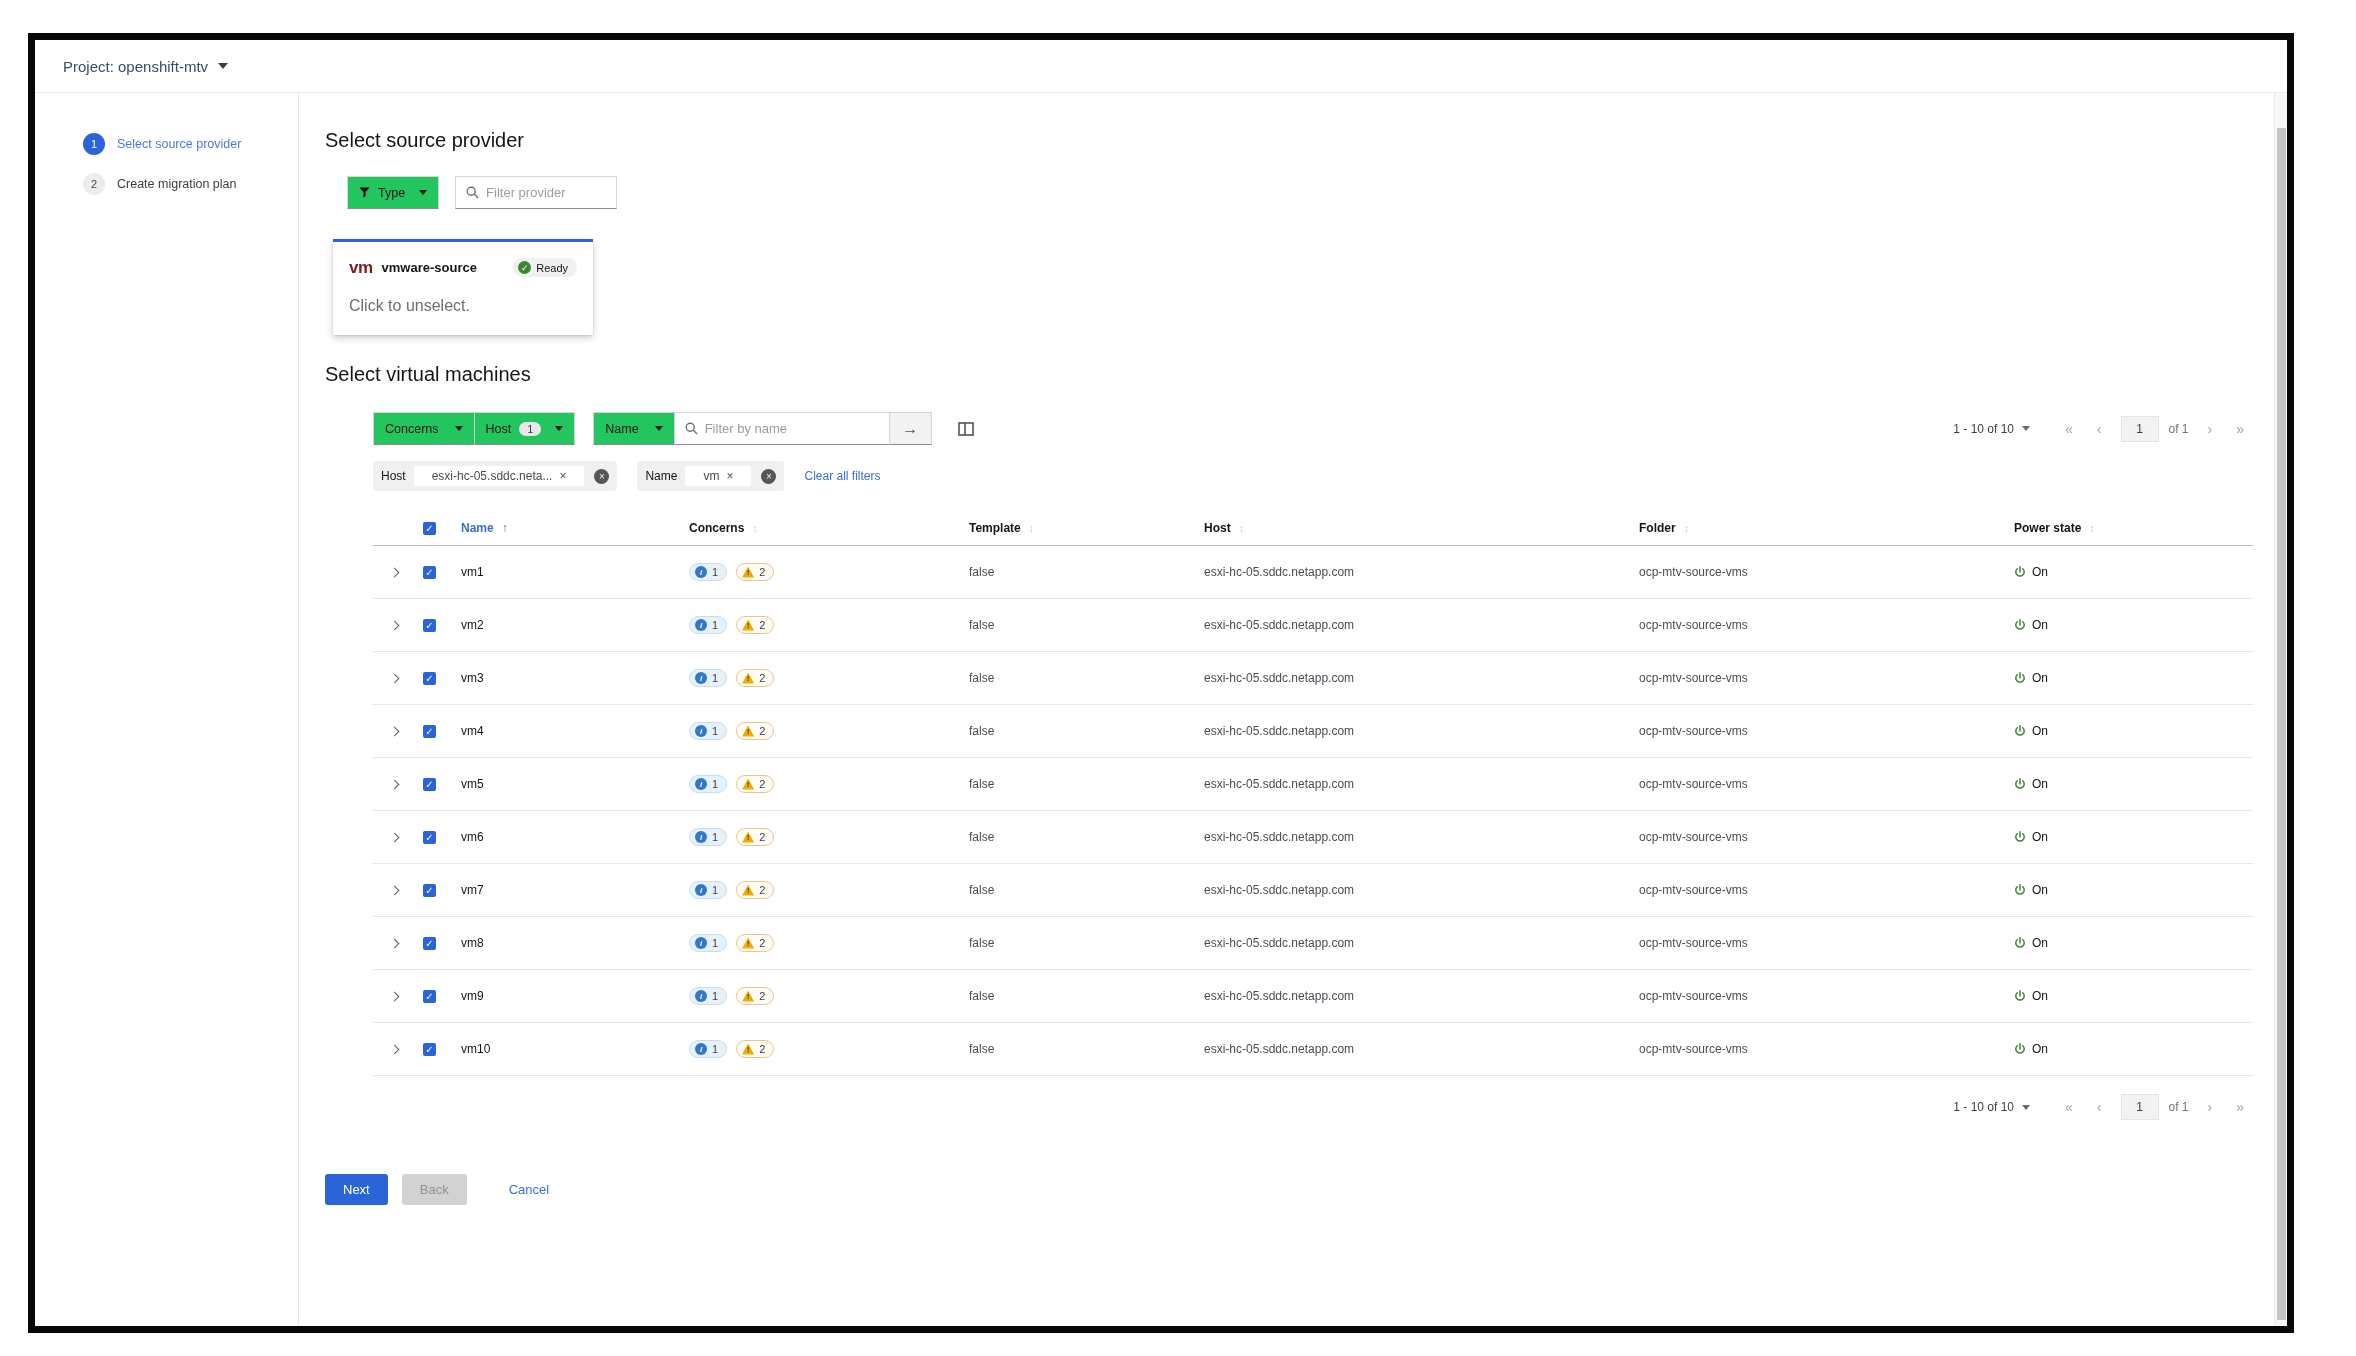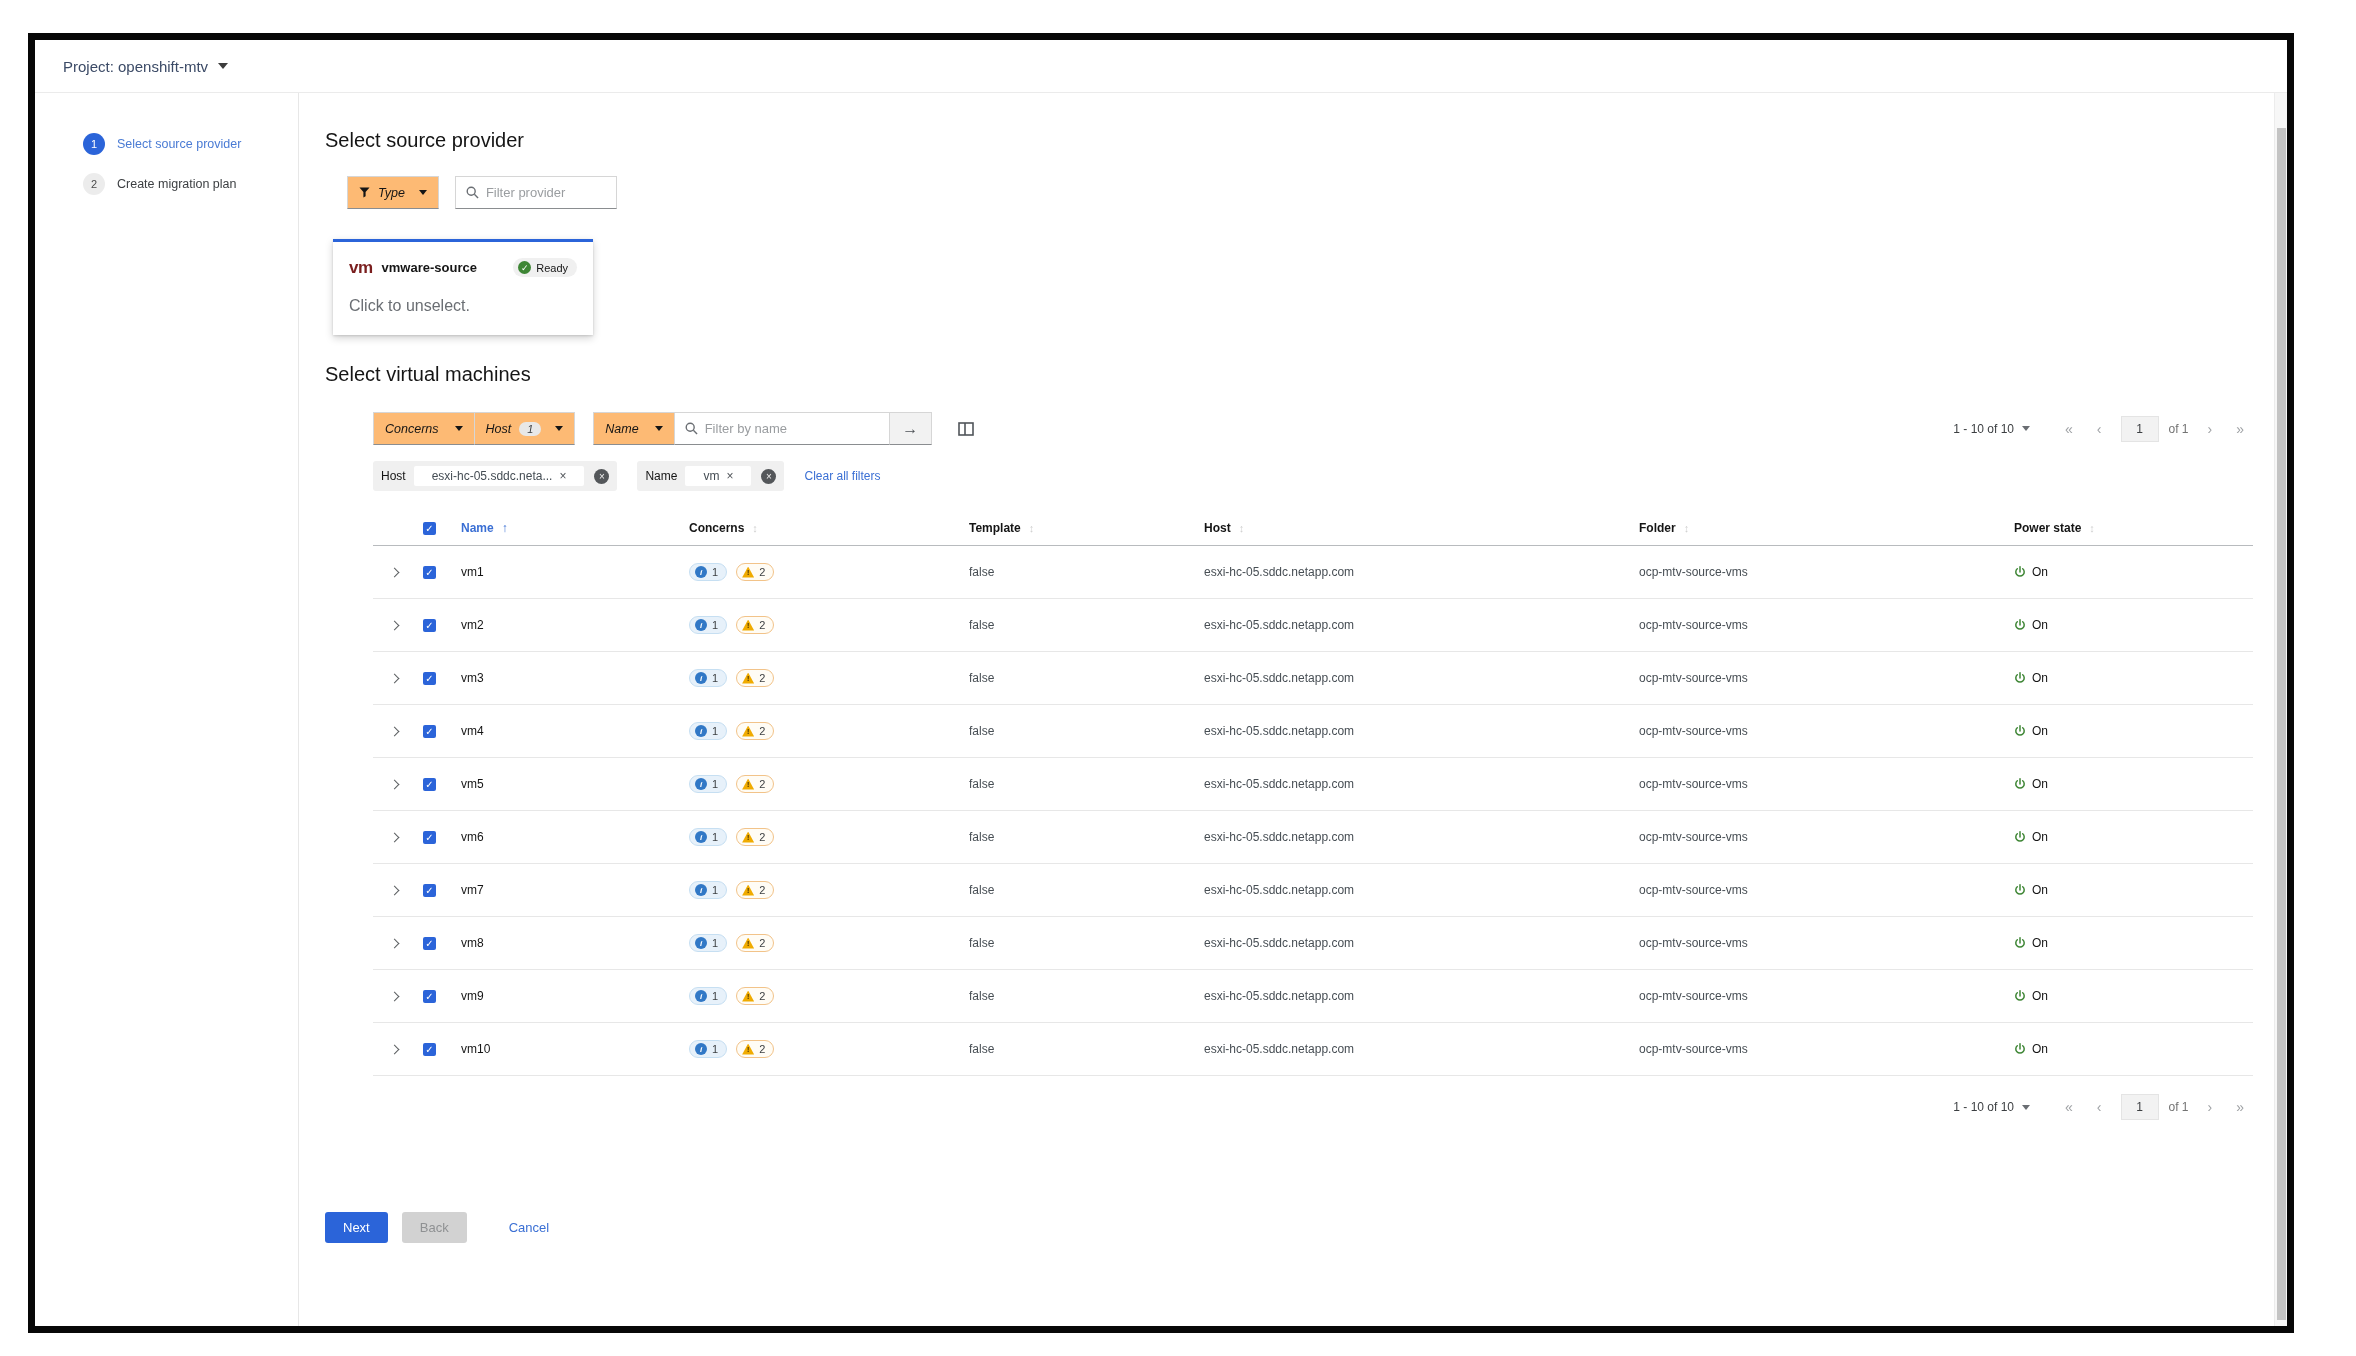--- a/index.html
+++ b/index.html
@@ -27,21 +27,21 @@
   .step-circle.idle { background:#ececec; color:#4a4a4a; }
   .step-label { font-size:12.5px; }
   .step-label.active { color:#4a7bd4; }
   .step-label.idle { color:#3c3f42; }
   
   .section-title { font-size:20px; font-weight:500; color:#151515; }
   
   .provider-toolbar { display:flex; gap:16px; margin:24px 0 0 22px; }
   .select-box {
     height:33px; display:inline-flex; align-items:center; gap:8px; padding:0 11px;
-    border:1px solid #d6d6d6; border-bottom:1px solid #8a8d90; background:#fdba74; font-size:12.5px; cursor:pointer;font-style:italic;
+    border:1px solid #d6d6d6; border-bottom:1px solid #8a8d90; background:#22c55e; font-size:12.5px; cursor:pointer;
   }
   .search-box {
     height:33px; display:inline-flex; align-items:center; gap:7px; padding:0 10px;
     border:1px solid #d6d6d6; border-bottom:1px solid #8a8d90; background:#fff;
   }
   .search-box input { border:none; outline:none; font-size:13px; width:120px; font-family:inherit; color:#151515; }
   .search-box input::placeholder { color:#9a9da0; }
   .small-caret { width:0; height:0; border-left:4px solid transparent; border-right:4px solid transparent; border-top:5px solid #151515; display:inline-block; }
   
   .provider-card {
@@ -90,21 +90,21 @@
   .checkbox { width:13px; height:13px; background:#2b64d9; border-radius:2px; color:#fff; font-size:10px; line-height:13px; text-align:center; cursor:pointer; display:inline-block; }
   .badges { display:flex; gap:9px; align-items:center; }
   .badge { display:inline-flex; align-items:center; gap:5px; border-radius:11px; padding:2px 8px 2px 5px; font-size:11px; color:#3c3f42; }
   .badge.info { background:#e7f1fa; border:1px solid #c6dff2; }
   .badge.warn { background:#fffcf5; border:1px solid #f2c389; }
   .info-dot { width:12px; height:12px; border-radius:50%; background:#3178c6; color:#fff; font-size:8px; font-weight:700; display:flex; align-items:center; justify-content:center; font-style:italic; }
   .warn-tri { width:12px; height:11px; background:#f0ab00; clip-path:polygon(50% 0,100% 100%,0 100%); position:relative; display:inline-block; }
   .warn-tri::after { content:"!"; position:absolute; left:0; right:0; top:2px; text-align:center; font-size:7px; color:#3d2c00; font-weight:700; }
   .power-cell { display:flex; align-items:center; gap:6px; }
   
-  .footer { display:flex; align-items:center; gap:14px; margin-top:92px; }
+  .footer { display:flex; align-items:center; gap:14px; margin-top:54px; }
   .btn-primary { background:#2b64d9; color:#fff; border:none; border-radius:3px; padding:8px 18px; font-size:13px; cursor:pointer; font-family:inherit; }
   .btn-disabled { background:#d2d2d2; color:#8f9193; border:none; border-radius:3px; padding:8px 18px; font-size:13px; font-family:inherit; }
   .footer .link { font-size:13px; margin-left:28px; }
   
   .vscroll { position:absolute; top:53px; right:0; bottom:0; width:13px; background:#f7f7f7; border-left:1px solid #ececec; }
   .vthumb { position:absolute; top:35px; left:2px; bottom:6px; width:9px; background:#c4c4c4; }
   svg { display:block; }
 </style>
 </head>
 <body>

